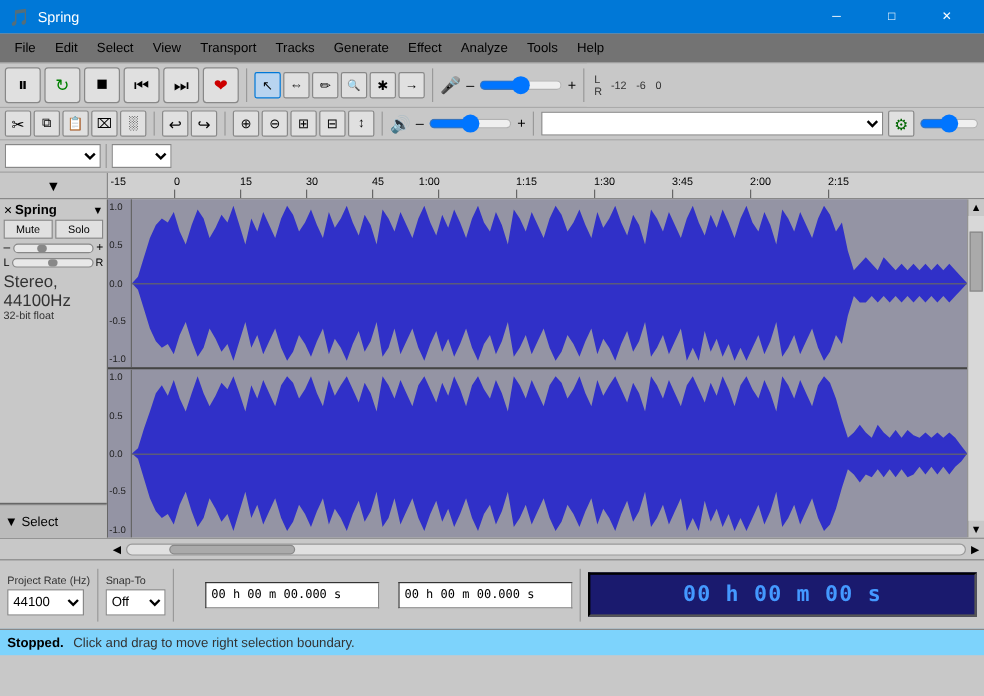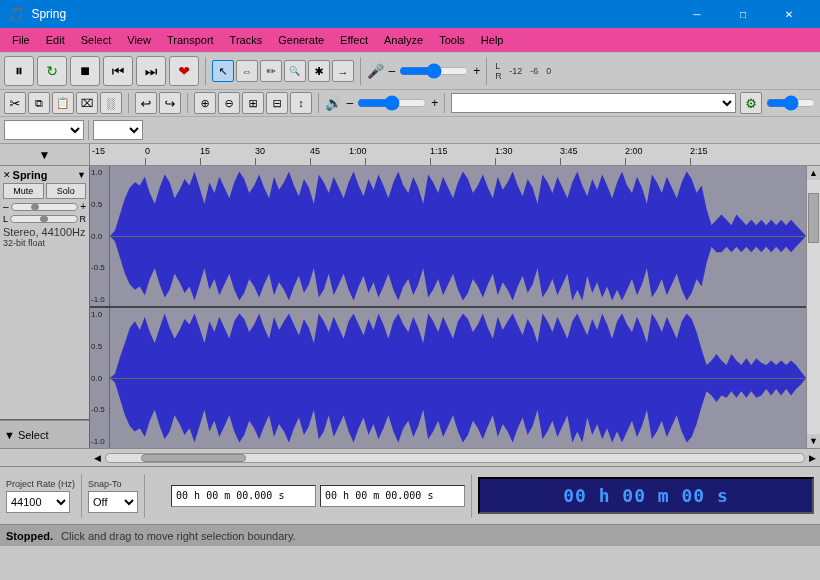--- a/index.html
+++ b/index.html
@@ -6,21 +6,21 @@
     body { width: 820px; height: 580px; background: #c8c8c8; font-family: 'Segoe UI', Tahoma, sans-serif; font-size: 11px; overflow: hidden; }
     
     
     #titlebar { background: #0078d7; color: white; height: 28px; display: flex; align-items: center; padding: 0 8px; user-select: none; }
     #titlebar .app-icon { margin-right: 6px; font-size: 14px; }
     #titlebar .title { flex: 1; font-size: 12px; }
     #titlebar .win-controls { display: flex; gap: 0; }
     #titlebar .win-btn { width: 46px; height: 28px; display: flex; align-items: center; justify-content: center; cursor: pointer; font-size: 10px; color: white; background: transparent; border: none; }
 
     
-    #menubar { background: #ec4899; height: 22px; display: flex; align-items: center; padding: 12px 4px; border-bottom: 1px solid #bbb; }
+    #menubar { background: #737373; height: 22px; display: flex; align-items: center; padding: 12px 4px; border-bottom: 1px solid #bbb; }
     .menu-item { padding: 2px 8px; cursor: pointer; font-size: 11px; height: 22px; display: flex; align-items: center; }
 
     
     #toolbars { background: #c8c8c8; border-bottom: 1px solid #999; }
     .tb-btn { width: 30px; height: 30px; background: #e0e0e0; border: 1px solid #888; border-radius: 3px; display: flex; align-items: center; justify-content: center; cursor: pointer; font-size: 14px; }
     .tool-btn { width: 22px; height: 22px; background: #e0e0e0; border: 1px solid #888; border-radius: 2px; display: flex; align-items: center; justify-content: center; cursor: pointer; font-size: 11px; }
     .tool-btn.active { background: #b8d4f0; border-color: #0078d7; }
     input[type=range] { width: 60px; height: 14px; }
     
     
@@ -219,21 +219,21 @@
         </div>
         <span style="font-size:10px;">+</span>
       </div>
       <div style="display:flex; align-items:center; gap:2px; margin-bottom:2px;">
         <span style="font-size:9px;">L</span>
         <div style="flex:1; height:8px; background:#e8e8e8; border:1px solid #888; border-radius:4px; position:relative;">
           <div style="position:absolute; left:45%; top:0; width:8px; height:100%; background:#888; border-radius:4px; cursor:pointer;"></div>
         </div>
         <span style="font-size:9px;">R</span>
       </div>
-      <div style="font-size:11px; color:#333;">Stereo, 44100Hz</div>
+      <div style="font-size:14px; color:#333;">Stereo, 44100Hz</div>
       <div style="font-size:9px; color:#333;">32-bit float</div>
     </div>
 
     <div style="height:28px; display:flex; align-items:center; padding:2px 4px; background:#bbb; border-top:1px solid #888; cursor:pointer;">
       <span style="font-size:11px; margin-right:3px;">▼</span>
       <span style="font-size:11px;">Select</span>
     </div>
   </div>
 
   <div id="waveforms" style="flex:1; display:flex; flex-direction:column; overflow:hidden; position:relative;">
@@ -384,27 +384,27 @@
   <div style="display:flex; flex-direction:column; gap:2px;">
     <span style="font-size:9px; color:#333;">Snap-To</span>
     <select style="width:50px; height:22px; font-size:11px; background:white; border:1px solid #888;">
       <option>Off</option>
     </select>
   </div>
 
   <div style="width:1px; height:44px; background:#999;"></div>
 
   <div style="display:flex; flex-direction:column; gap:2px;">
-    <div style="display:flex; gap:4px;padding-left:20px;">
+    <div style="display:flex; gap:16px;padding-left:20px;">
       <div style="background:white; border:1px inset #888; font-family:monospace; font-size:10px; padding:2px 4px; height:22px; display:flex; align-items:center; width:145px;">00 h 00 m 00.000 s</div>
       <div style="background:white; border:1px inset #888; font-family:monospace; font-size:10px; padding:2px 4px; height:22px; display:flex; align-items:center; width:145px;">00 h 00 m 00.000 s</div>
     </div>
   </div>
 
   <div style="width:1px; height:44px; background:#999;"></div>
 
   <div style="background:#1a1a6e; color:#4499ff; font-family:monospace; font-size:18px; font-weight:bold; padding:6px 10px; border:2px inset #555; letter-spacing:1px; flex:1; text-align:center;">00 h 00 m 00 s</div>
 </div>
 
-<div id="statusbar" style="height:22px; background:#a3a3a3; border-top:1px solid #888; display:flex; align-items:center; padding:0 6px; gap:8px;">
+<div id="statusbar" style="height:22px; background:#7dd3fc; border-top:1px solid #888; display:flex; align-items:center; padding:0 6px; gap:8px;">
   <span style="font-weight:bold; font-size:11px;">Stopped.</span>
   <span style="font-size:11px; color:#333;">Click and drag to move right selection boundary.</span>
 </div>
 
 </body></html>

